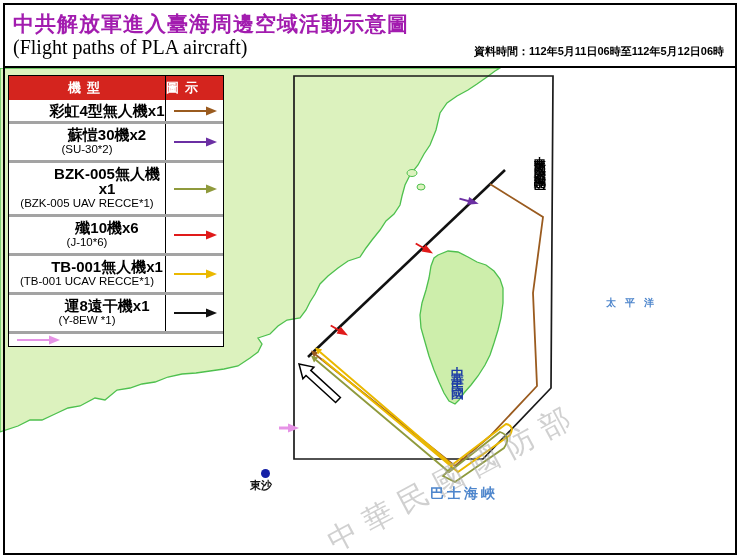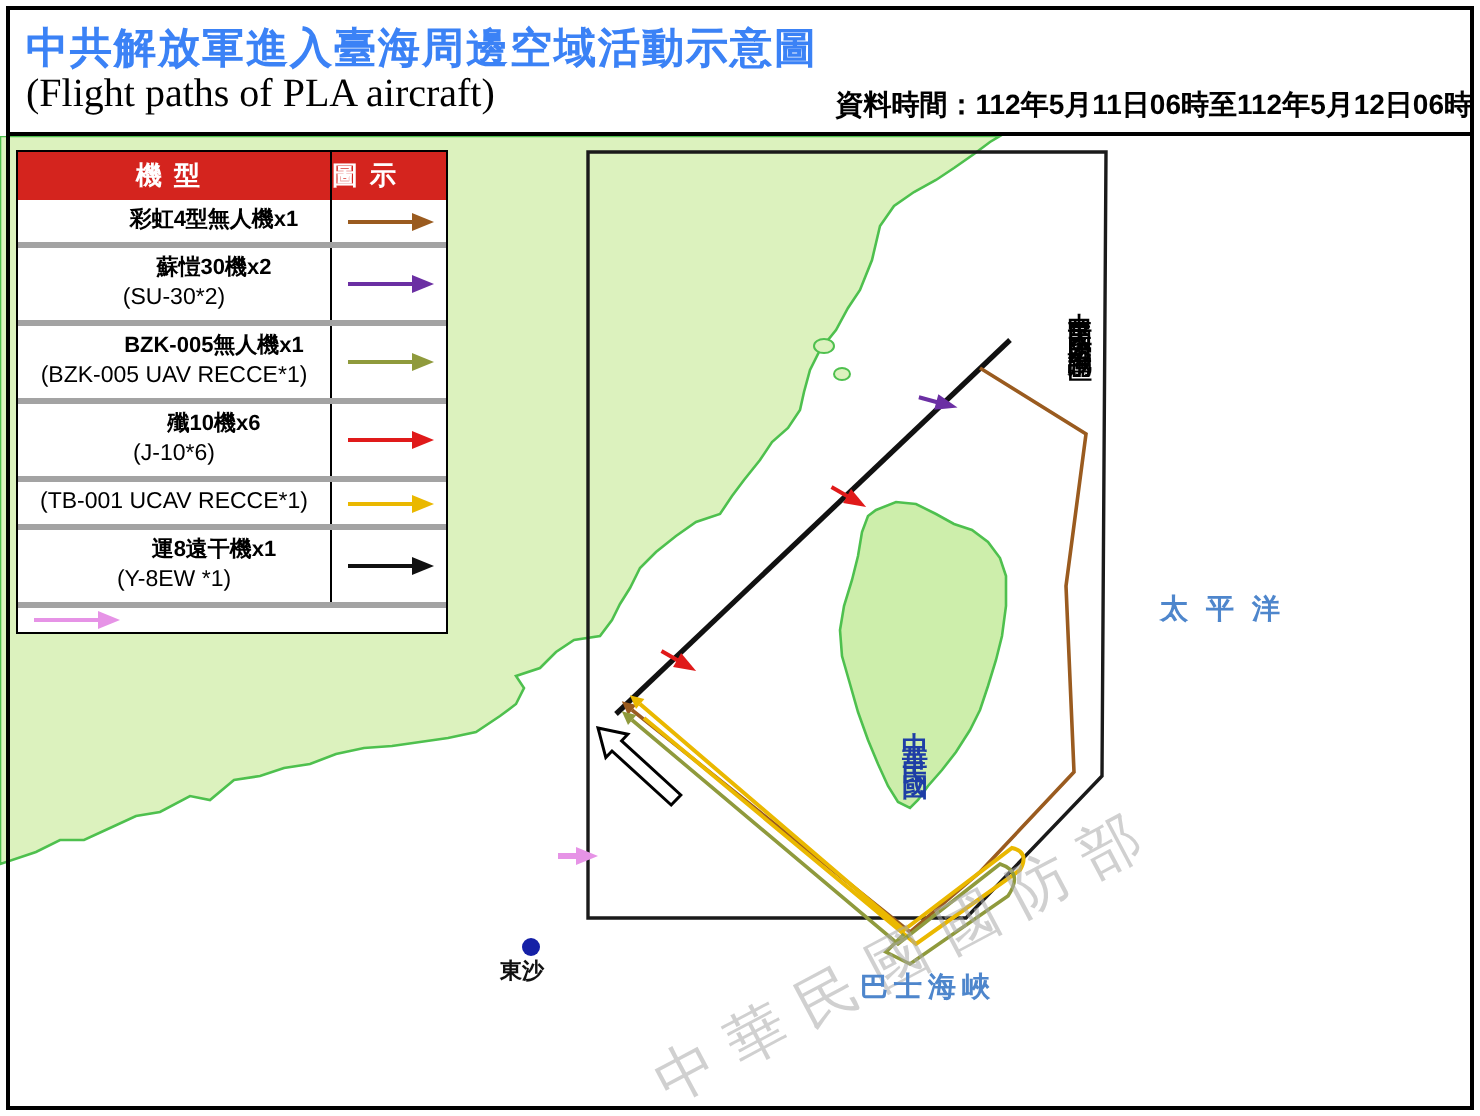--- a/index.html
+++ b/index.html
@@ -1,51 +1,51 @@
 <!DOCTYPE html>
 <html><head>
 <meta charset="utf-8">
 <style>
   html,body{margin:0;padding:0;background:#888;}
   .page{position:relative;width:740px;height:558px;background:#fff;overflow:hidden;
         font-family:"Liberation Sans",sans-serif;margin:0 auto;}
   .frame{position:absolute;inset:3px;border:2px solid #000;pointer-events:none;z-index:50;}
   
-  .title-zh{position:absolute;left:13px;top:10px;font-size:21px;font-weight:bold;color:#3b82f6;
+  .title-zh{position:absolute;left:13px;top:10px;font-size:21px;font-weight:bold;color:#a21caf;
             letter-spacing:1px;white-space:nowrap;}
   .title-en{position:absolute;left:13px;top:36px;font-size:20px;color:#000;
             font-family:"Liberation Serif",serif;white-space:nowrap;}
-  .data-time{position:absolute;right:4px;top:44px;font-size:14px;font-weight:bold;color:#000;white-space:nowrap;text-align:right;}
+  .data-time{position:absolute;right:16px;top:44px;font-size:11px;font-weight:bold;color:#000;white-space:nowrap;text-align:right;}
   .title-sep{position:absolute;left:3px;right:3px;top:66px;border-top:2px solid #000;z-index:40;}
   
   .map{position:absolute;left:0;top:68px;width:740px;height:484px;background:#fff;}
   .map svg{position:absolute;left:0;top:0;}
   .vlabel{writing-mode:vertical-rl;text-orientation:upright;position:absolute;white-space:nowrap;}
   .adiz-label{left:531px;top:78px;font-size:12px;font-weight:bold;color:#000;letter-spacing:3px;z-index:10;}
   .taiwan-label{left:448px;top:288px;font-size:13px;font-weight:bold;color:#1e3ea6;letter-spacing:7px;z-index:10;}
   .sea-label{position:absolute;font-weight:bold;color:#4e86cc;white-space:nowrap;z-index:10;}
-  .pacific{left:580px;top:296px;font-size:14px;letter-spacing:9px;}
+  .pacific{left:606px;top:296px;font-size:10px;letter-spacing:9px;}
   .bashi{left:430px;top:485px;font-size:14px;letter-spacing:3px;}
   .dongsha-label{position:absolute;left:250px;top:478px;font-size:11px;font-weight:bold;color:#111;z-index:10;}
   .dongsha-dot{position:absolute;left:261px;top:469px;width:9px;height:9px;border-radius:50%;
                background:#1520a6;z-index:10;}
   .watermark{position:absolute;left:330px;top:455px;font-size:30px;letter-spacing:10px;
              color:rgba(170,170,170,0.55);transform:rotate(-28deg);transform-origin:left center;
              white-space:nowrap;z-index:5;}
   
   .legend{position:absolute;left:8px;top:75px;width:214px;border:1px solid #000;background:#fff;z-index:20;}
   .lg-row{display:flex;border-top:3px solid #a3a3a3;}
   .lg-row:first-child{border-top:none;}
   .lg-head .lg-type,.lg-head .lg-sym{background:#d4241e;color:#fff;font-size:13px;font-weight:bold;
       height:24px;line-height:24px;letter-spacing:6px;}
   .lg-type{width:156px;border-right:1px solid #000;text-align:center;}
   .lg-sym{width:57px;text-align:left;}
   .lg-body .lg-type{padding:3px 0;}
   .lg-body .lg-sym{display:flex;align-items:center;justify-content:center;}
-  .lg-zh{font-size:11px;font-weight:bold;color:#000;line-height:15px;padding-left:40px;}
+  .lg-zh{font-size:15px;font-weight:bold;color:#000;line-height:15px;padding-left:40px;}
   .lg-en{font-size:11.5px;color:#000;line-height:15px;}
 </style>
 </head>
 <body>
 
 <div class="page">
   <div class="frame"></div>
 
   <div class="title-zh">中共解放軍進入臺海周邊空域活動示意圖</div>
   <div class="title-en">(Flight paths of PLA aircraft)</div>
@@ -161,20 +161,21 @@
           </div>
           <div class="lg-sym">
             <svg width="46" height="12" viewBox="0 0 46 12">
               <line x1="2" y1="6" x2="34" y2="6" stroke="#e01a1a" stroke-width="2"></line>
               <polygon points="34,1.5 45,6 34,10.5" fill="#e01a1a"></polygon>
             </svg>
           </div>
         </div>
         <div class="lg-row lg-body">
           <div class="lg-type">
+            <div class="lg-zh">TB-001無人機x1</div>
             <div class="lg-en">(TB-001 UCAV RECCE*1)</div>
           </div>
           <div class="lg-sym">
             <svg width="46" height="12" viewBox="0 0 46 12">
               <line x1="2" y1="6" x2="34" y2="6" stroke="#eab800" stroke-width="2"></line>
               <polygon points="34,1.5 45,6 34,10.5" fill="#eab800"></polygon>
             </svg>
           </div>
         </div>
         <div class="lg-row lg-body">

